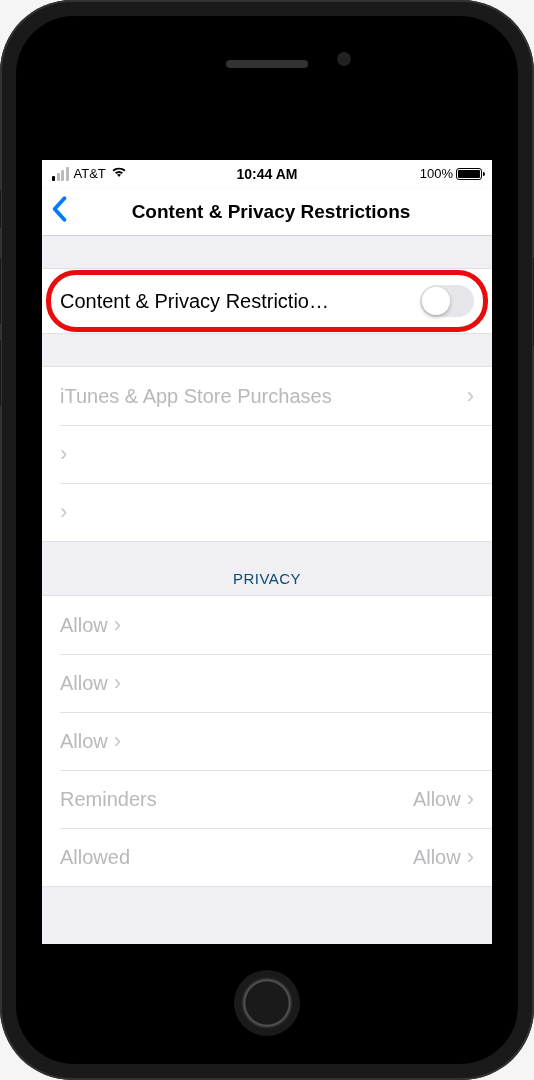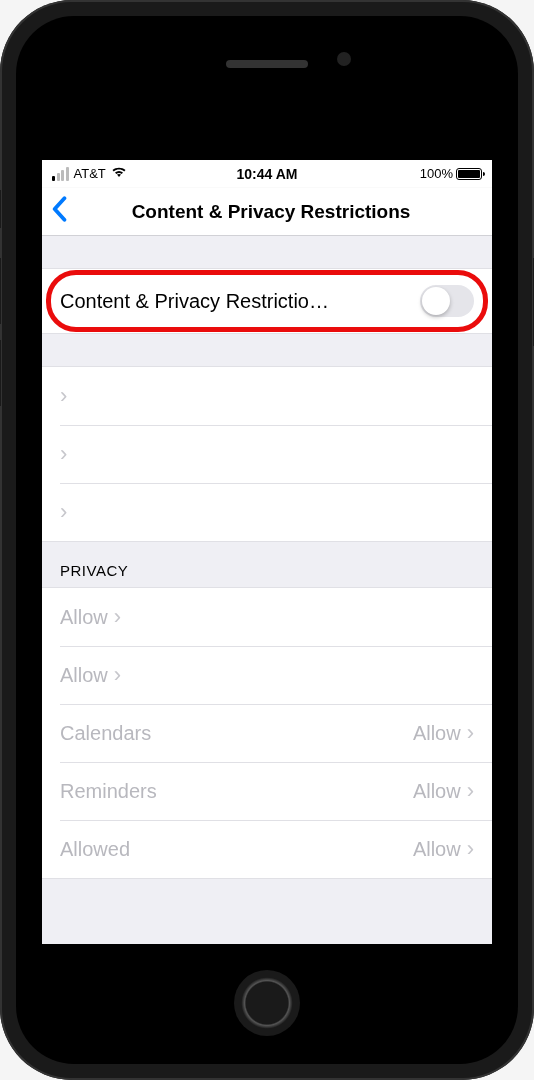--- a/index.html
+++ b/index.html
@@ -176,24 +176,25 @@
     }
 
     
     .content {
       flex: 1;
       overflow-y: auto;
       background: #efeff4;
     }
     .section-spacer { height: 32px; }
     .section-header {
-      padding: 20px 18px 8px;
+      padding: 28px 18px 8px;
       font-size: 15px;
-      color: #000000;
+      color: #0c4a6e;
       letter-spacing: 0.5px;
+      text-align: center;
     }
     .cell-group {
       background: #fff;
       border-top: 1px solid #e0e0e5;
       border-bottom: 1px solid #e0e0e5;
     }
     .cell {
       display: flex;
       align-items: center;
       min-height: 58px;
@@ -323,20 +324,21 @@
             <div class="switch">
               <div class="switch-knob"></div>
             </div>
           </div>
         </div>
 
         <div class="section-spacer"></div>
 
         <div class="cell-group">
           <div class="cell">
+            <div class="cell-label">iTunes &amp; App Store Purchases</div>
             <div class="chevron">›</div>
           </div>
           <div class="cell">
             <div class="chevron">›</div>
           </div>
           <div class="cell">
             <div class="chevron">›</div>
           </div>
         </div>
 
@@ -344,21 +346,20 @@
         <div class="cell-group">
           <div class="cell">
             <div class="cell-value">Allow</div>
             <div class="chevron">›</div>
           </div>
           <div class="cell">
             <div class="cell-value">Allow</div>
             <div class="chevron">›</div>
           </div>
           <div class="cell">
-            <div class="cell-label">Calendars</div>
             <div class="cell-value">Allow</div>
             <div class="chevron">›</div>
           </div>
           <div class="cell">
             <div class="cell-label">Reminders</div>
             <div class="cell-value">Allow</div>
             <div class="chevron">›</div>
           </div>
           <div class="cell">
             <div class="cell-label">Allowed</div>

